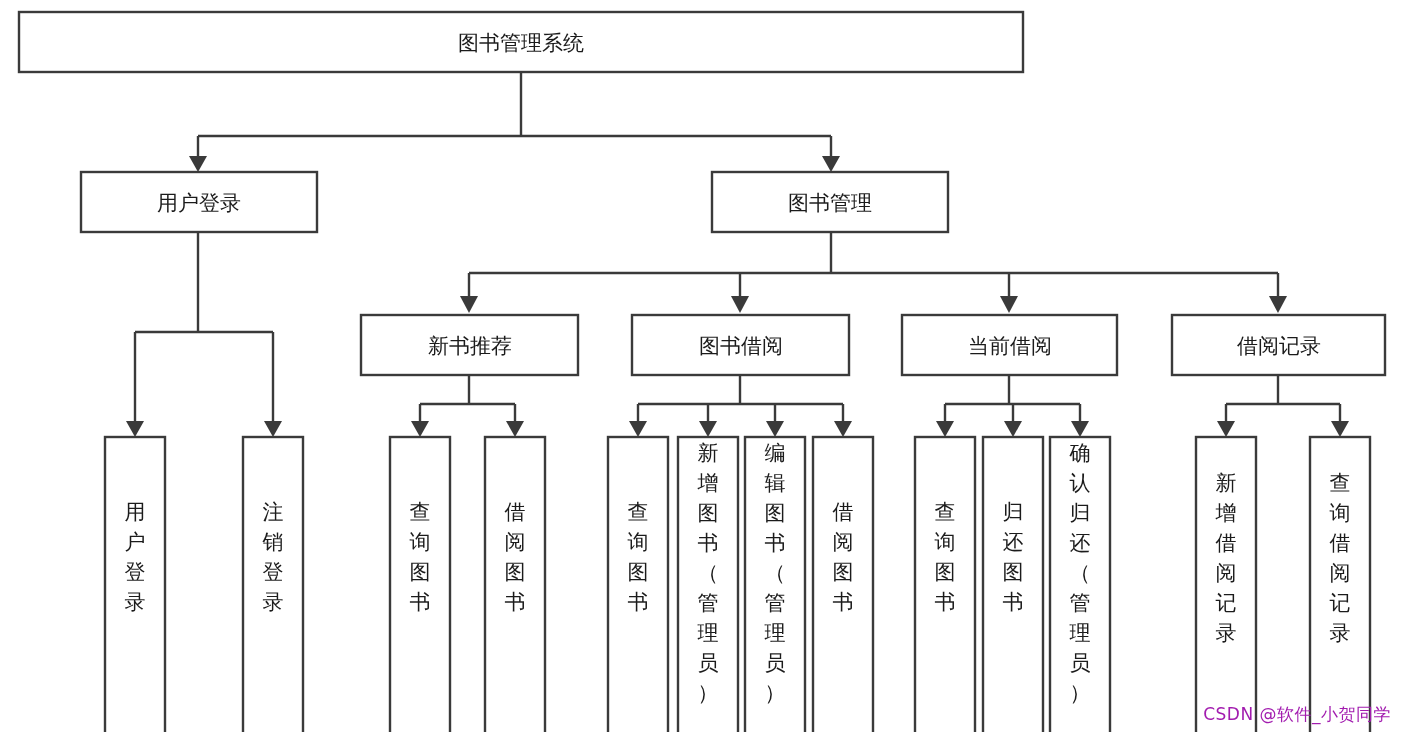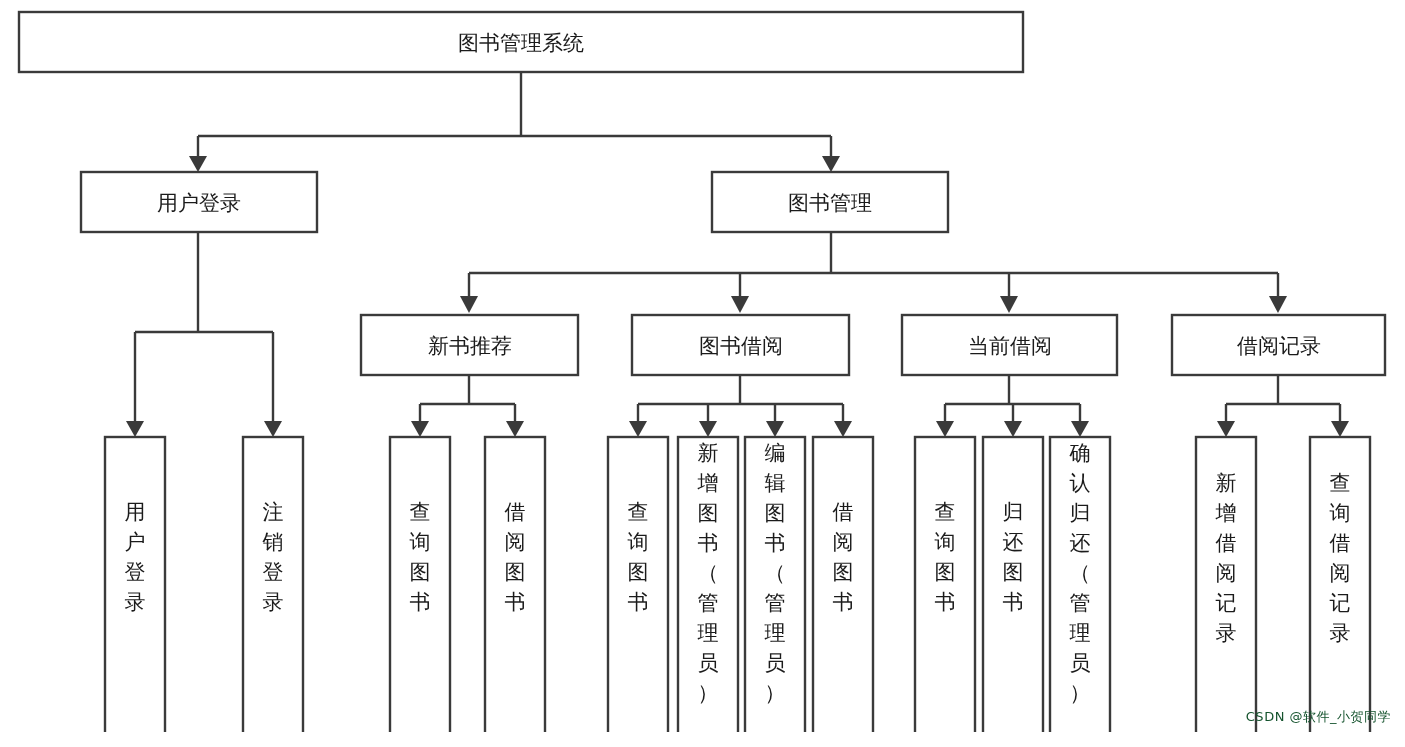--- a/index.html
+++ b/index.html
@@ -50,22 +50,22 @@
     font-family: "DejaVu Sans", "Liberation Sans", sans-serif;
     font-size: 21px;
     fill: #1b1b1b;
     text-anchor: middle;
   }
   .watermark {
     position: absolute;
     right: 14px;
     bottom: 6px;
     font-family: "DejaVu Sans", "Liberation Sans", sans-serif;
-    font-size: 13px;
-    color: #14532d;
+    font-size: 17px;
+    color: #a21caf;
     letter-spacing: 0.5px;
     white-space: nowrap;
     user-select: none;
   }
 </style>
 </head>
 <body>
 
 <div id="stage">
 

